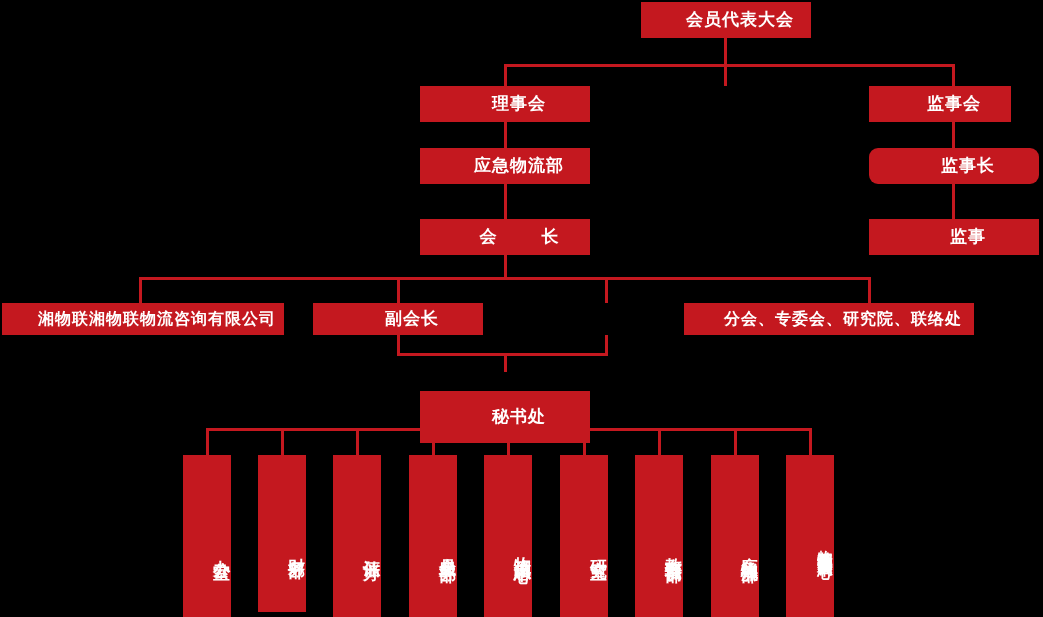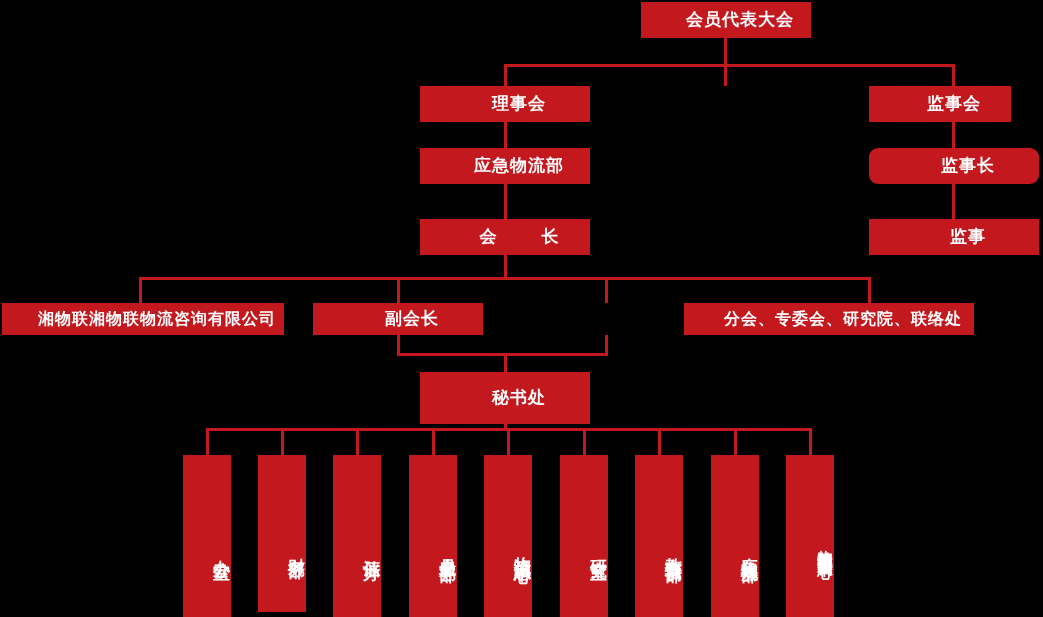--- a/index.html
+++ b/index.html
@@ -116,21 +116,21 @@
 
   <div class="node wide" style="left:2px; top:303px; width:282px; height:32px;">湘物联湘物联物流咨询有限公司</div>
 
   <div class="node h" style="left:869px; top:219px; width:170px; height:36px;">监事</div>
 
   <div class="node h" style="left:313px; top:303px; width:170px; height:32px;">副会长</div>
 
 
   <div class="node wide" style="left:684px; top:303px; width:290px; height:32px;">分会、专委会、研究院、联络处</div>
 
-  <div class="node h" style="left:420px; top:372px; width:170px; height:52px;">秘书处</div>
+  <div class="node h" style="left:420px; top:391px; width:170px; height:52px;">秘书处</div>
 
   <div class="node v" style="left:183px; top:455px; width:48px; height:162px;">办公室</div>
 
   <div class="node v" style="left:258px; top:455px; width:48px; height:157px;">财务部</div>
 
   <div class="node v" style="left:333px; top:455px; width:48px; height:162px;">评估办</div>
 
   <div class="node v" style="left:409px; top:455px; width:48px; height:162px;">会员服务部</div>
 
   <div class="node v" style="left:484px; top:455px; width:48px; height:162px;">物流信息中心</div>

